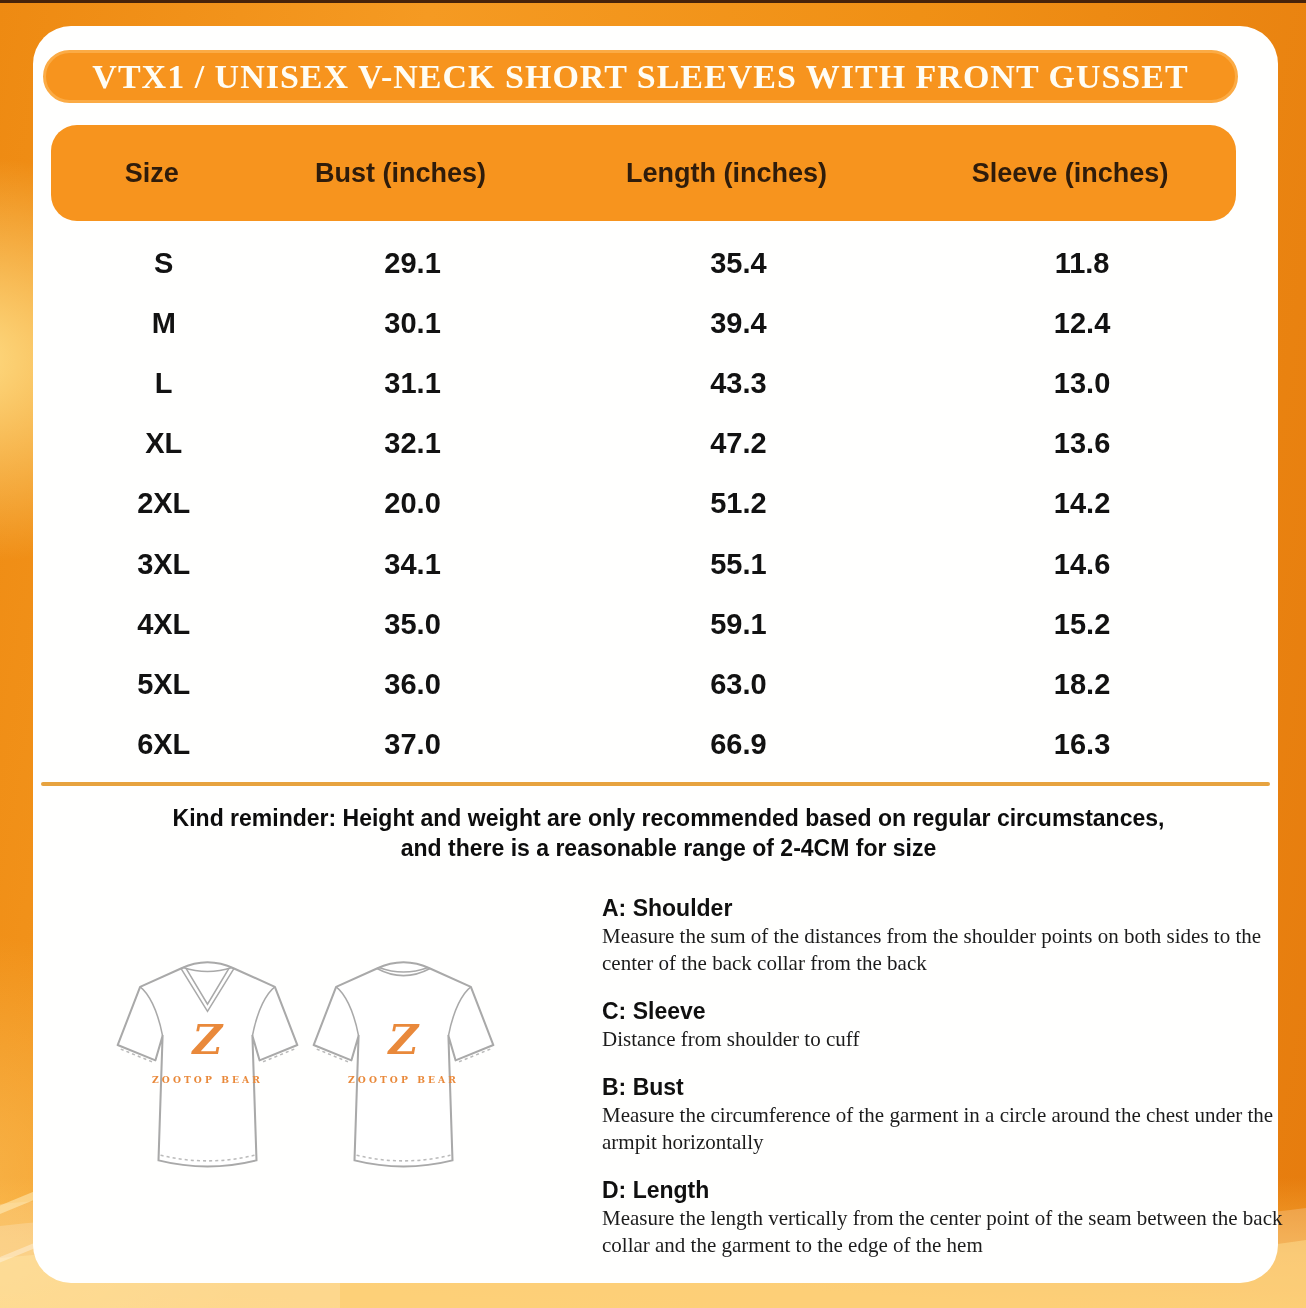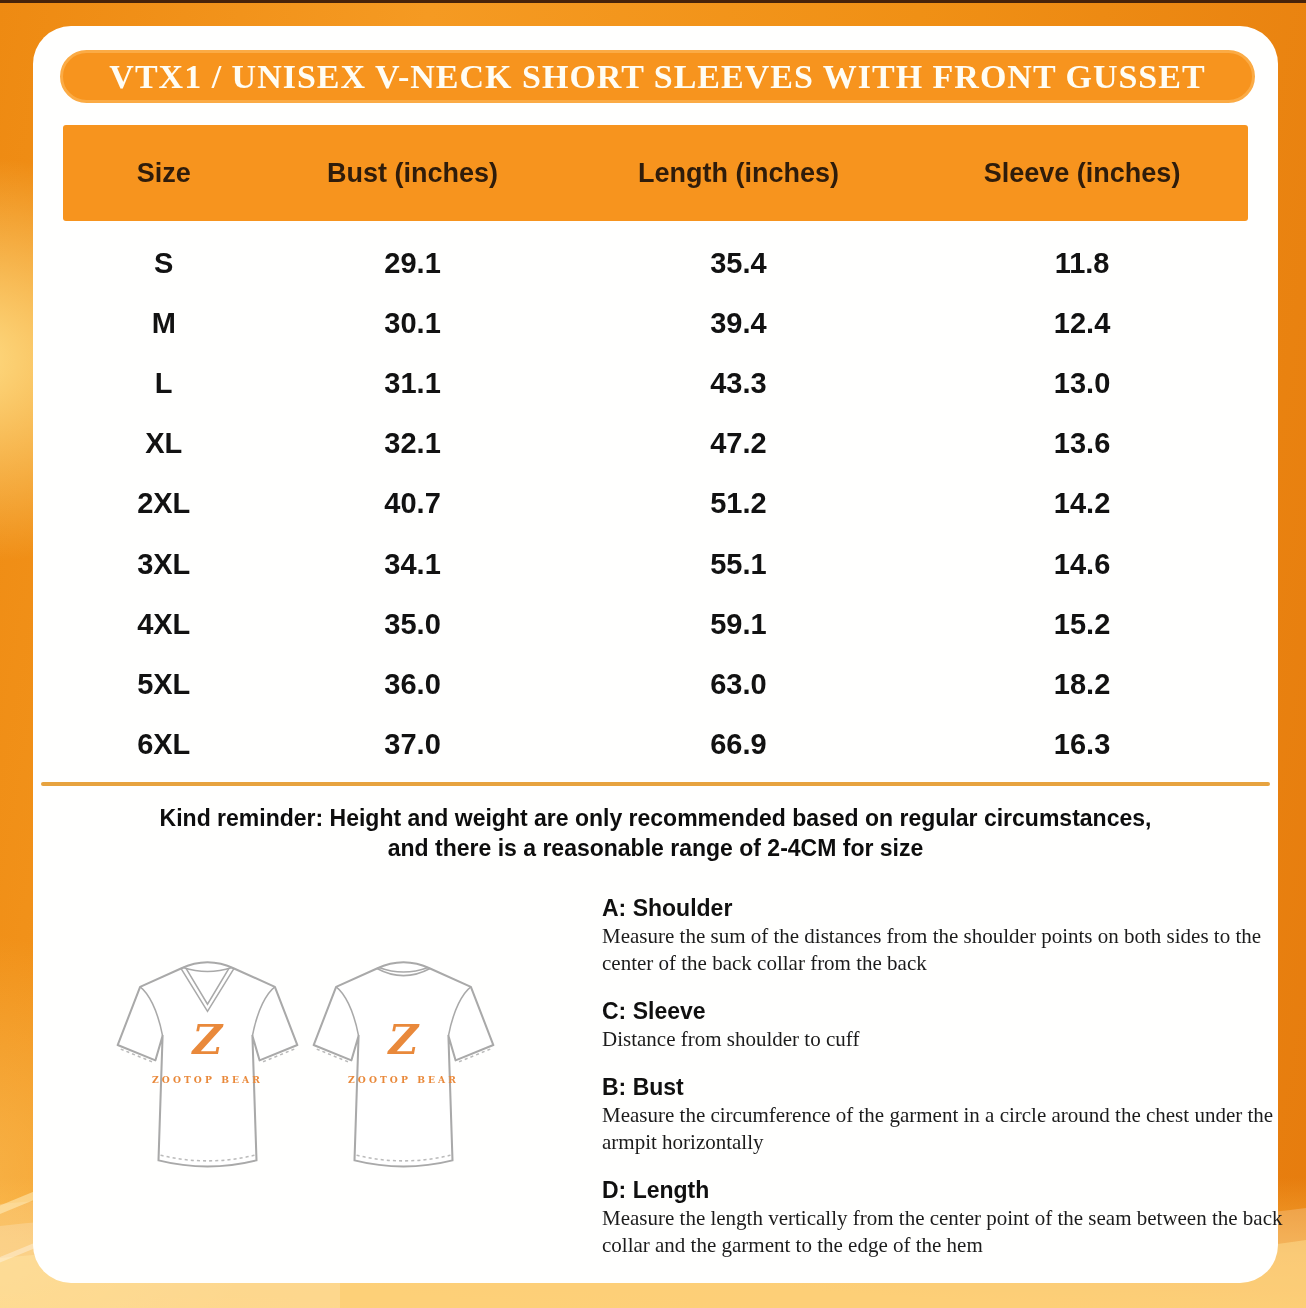--- a/index.html
+++ b/index.html
@@ -19,50 +19,50 @@
     background:#47230a; z-index:4;
   }
   .waves { position:absolute; left:0; bottom:0; z-index:1; }
 
   .card {
     position:absolute; left:33px; top:26px; width:1245px; height:1257px;
     background:#fffffe; border-radius:38px; z-index:2;
   }
 
   .title-banner {
-    position:absolute; left:27px; top:24px; width:1195px; height:53px;
+    position:absolute; left:10px; top:24px; width:1195px; height:53px;
     background:#f7941e; border:3px solid #fbab45; border-radius:28px;
     display:flex; align-items:center; justify-content:center;text-align:right;
   }
   .title-banner span {
     font-family:"Liberation Serif", serif; font-weight:bold; font-size:34px;
     color:#fffdf4; letter-spacing:1px; white-space:nowrap;
   }
 
   .table-header {
-    position:absolute; left:30px; top:99px; width:1185px; height:96px;
-    background:#f7941e; border-radius:3px;
+    position:absolute; left:18px; top:99px; width:1185px; height:96px;
+    background:#f7941e; border-radius:26px;
     display:grid; grid-template-columns:17% 25% 30% 28%; align-items:center;
   }
   .table-header span { text-align:center; font-size:27px; font-weight:bold; color:#2f1c0b; }
 
   .table-body {
     position:absolute; left:30px; top:207px; width:1185px; height:542px;
     display:grid; grid-auto-rows:1fr;
   }
   .trow { display:grid; grid-template-columns:17% 25% 30% 28%; align-items:center; }
   .trow span { text-align:center; font-size:29px; font-weight:bold; color:#121212; }
 
   .divider {
     position:absolute; left:8px; top:756px; width:1229px; height:4px;
     background:#e7a33f; border-radius:2px;
   }
 
   .reminder {
-    position:absolute; left:0; top:777px; width:100%; text-align:center;
+    position:absolute; left:13px; top:777px; width:100%; text-align:center;
     font-size:23px; font-weight:bold; color:#0d0d0d; line-height:30px;
   }
 
   .shirts { position:absolute; left:62px; top:920px; width:460px; height:252px; }
   .shirt-front { position:absolute; left:0; top:0; }
   .shirt-back  { position:absolute; left:196px; top:0; }
 
   .measures { position:absolute; left:521px; top:868px; width:690px;margin-left:48px; }
   .measure-item { margin-bottom:20px; }
   .measure-label { font-size:23px; font-weight:bold; color:#101010; line-height:29px; }
@@ -128,21 +128,21 @@
 
         <div class="trow">
           <span>XL</span>
           <span>32.1</span>
           <span>47.2</span>
           <span>13.6</span>
         </div>
 
         <div class="trow">
           <span>2XL</span>
-          <span>40.7</span>
+          <span>20.0</span>
           <span>51.2</span>
           <span>14.2</span>
         </div>
 
         <div class="trow">
           <span>3XL</span>
           <span>34.1</span>
           <span>55.1</span>
           <span>14.6</span>
         </div>

